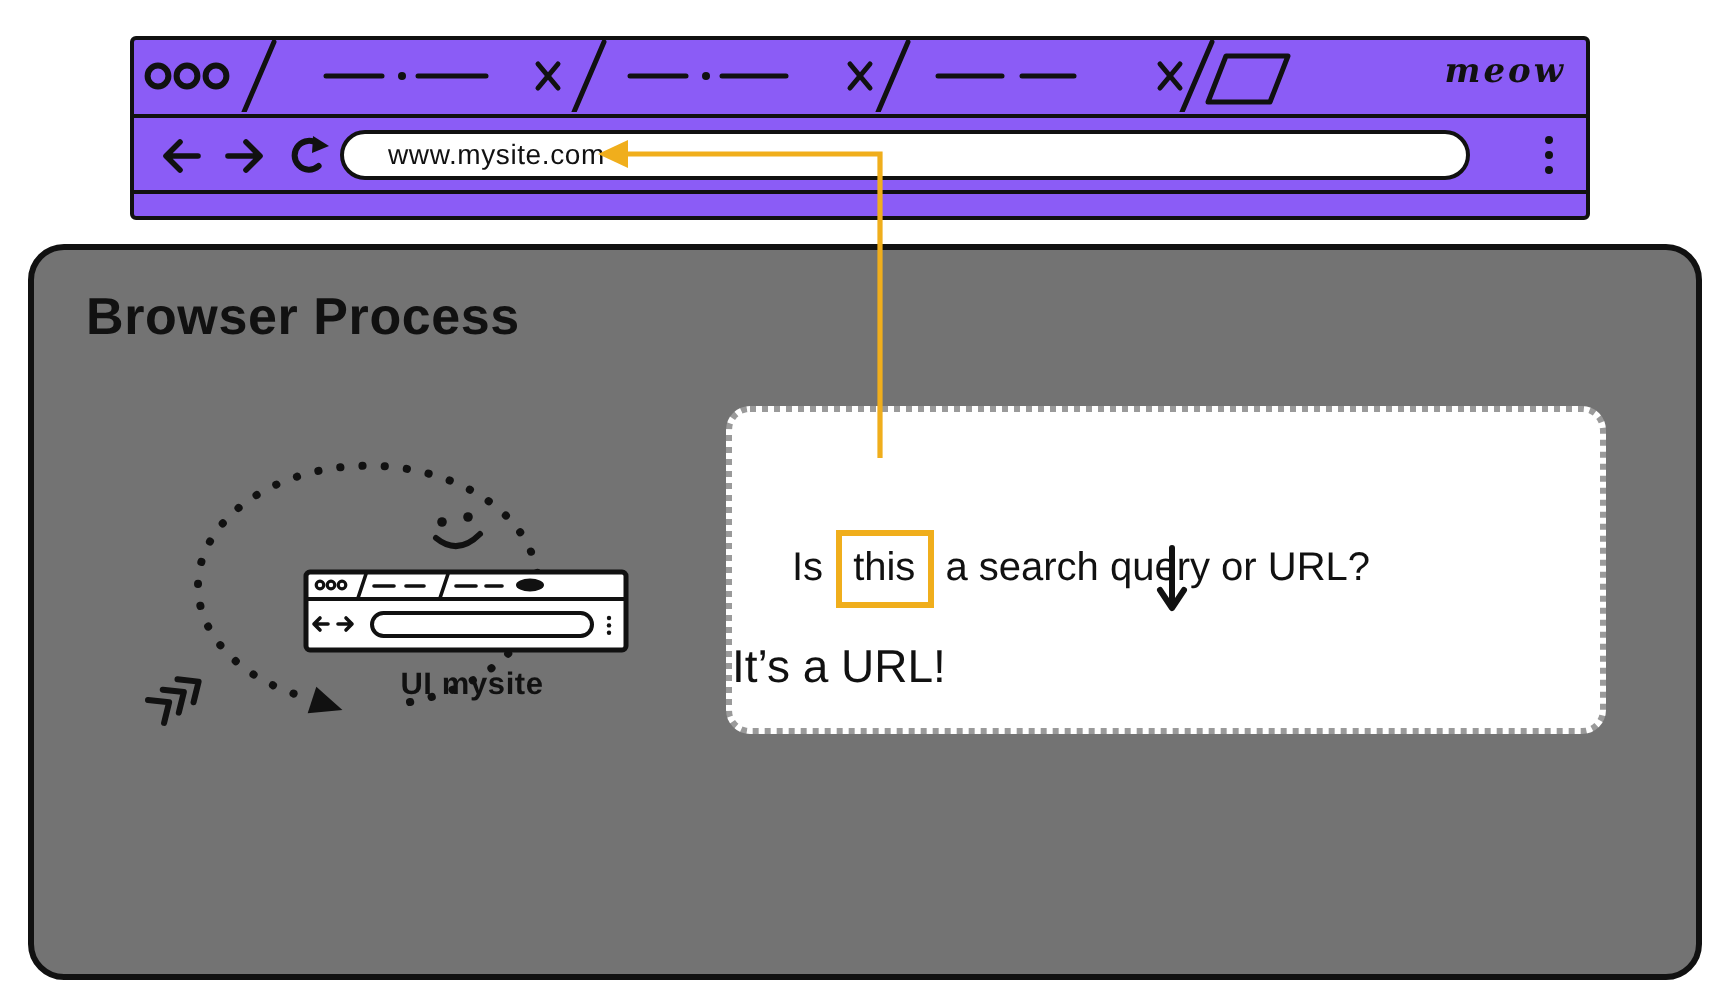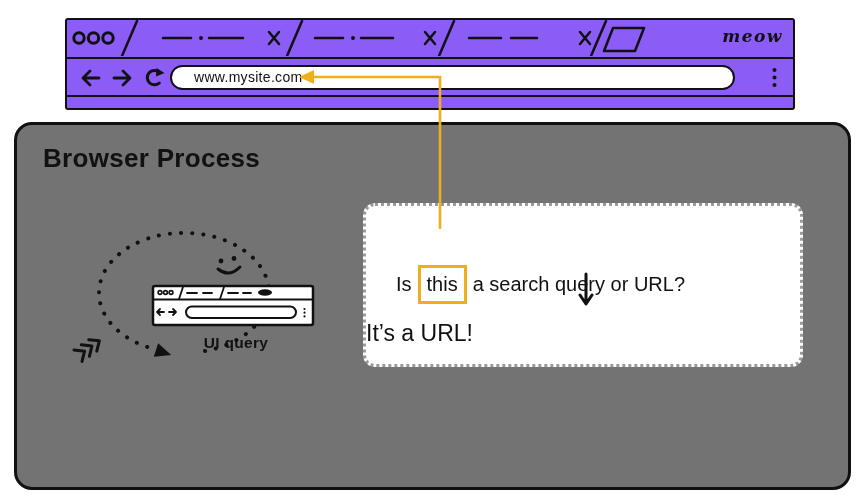--- a/index.html
+++ b/index.html
@@ -210,21 +210,21 @@
             <path d="M111,84 H118 M115,81 L118,84 L115,87"></path>
           </g>
           <rect x="128" y="78.5" width="110" height="11.5" rx="5.75" fill="#fff" class="ink-stroke" stroke-width="2"></rect>
           <g>
             <circle cx="246.5" cy="81" r="1.1" class="ink-fill"></circle>
             <circle cx="246.5" cy="84.7" r="1.1" class="ink-fill"></circle>
             <circle cx="246.5" cy="88.4" r="1.1" class="ink-fill"></circle>
           </g>
         </g>
       </svg>
-      <div class="ui-thread-label">UI query</div>
+      <div class="ui-thread-label">UI mysite</div>
     </div>
 
     <div class="abs decision-box">
       <div class="question">
         <span>Is</span><span class="hl">this</span><span>a search query or URL?</span>
       </div>
       <svg class="down-arrow" width="16" height="36" viewBox="0 0 16 36">
         <path d="M8,2 V30 M2,23 L8,32 L14,23" fill="none" class="ink-stroke" stroke-width="3" stroke-linecap="round" stroke-linejoin="round"></path>
       </svg>
       <div class="answer">It’s a URL!</div>

